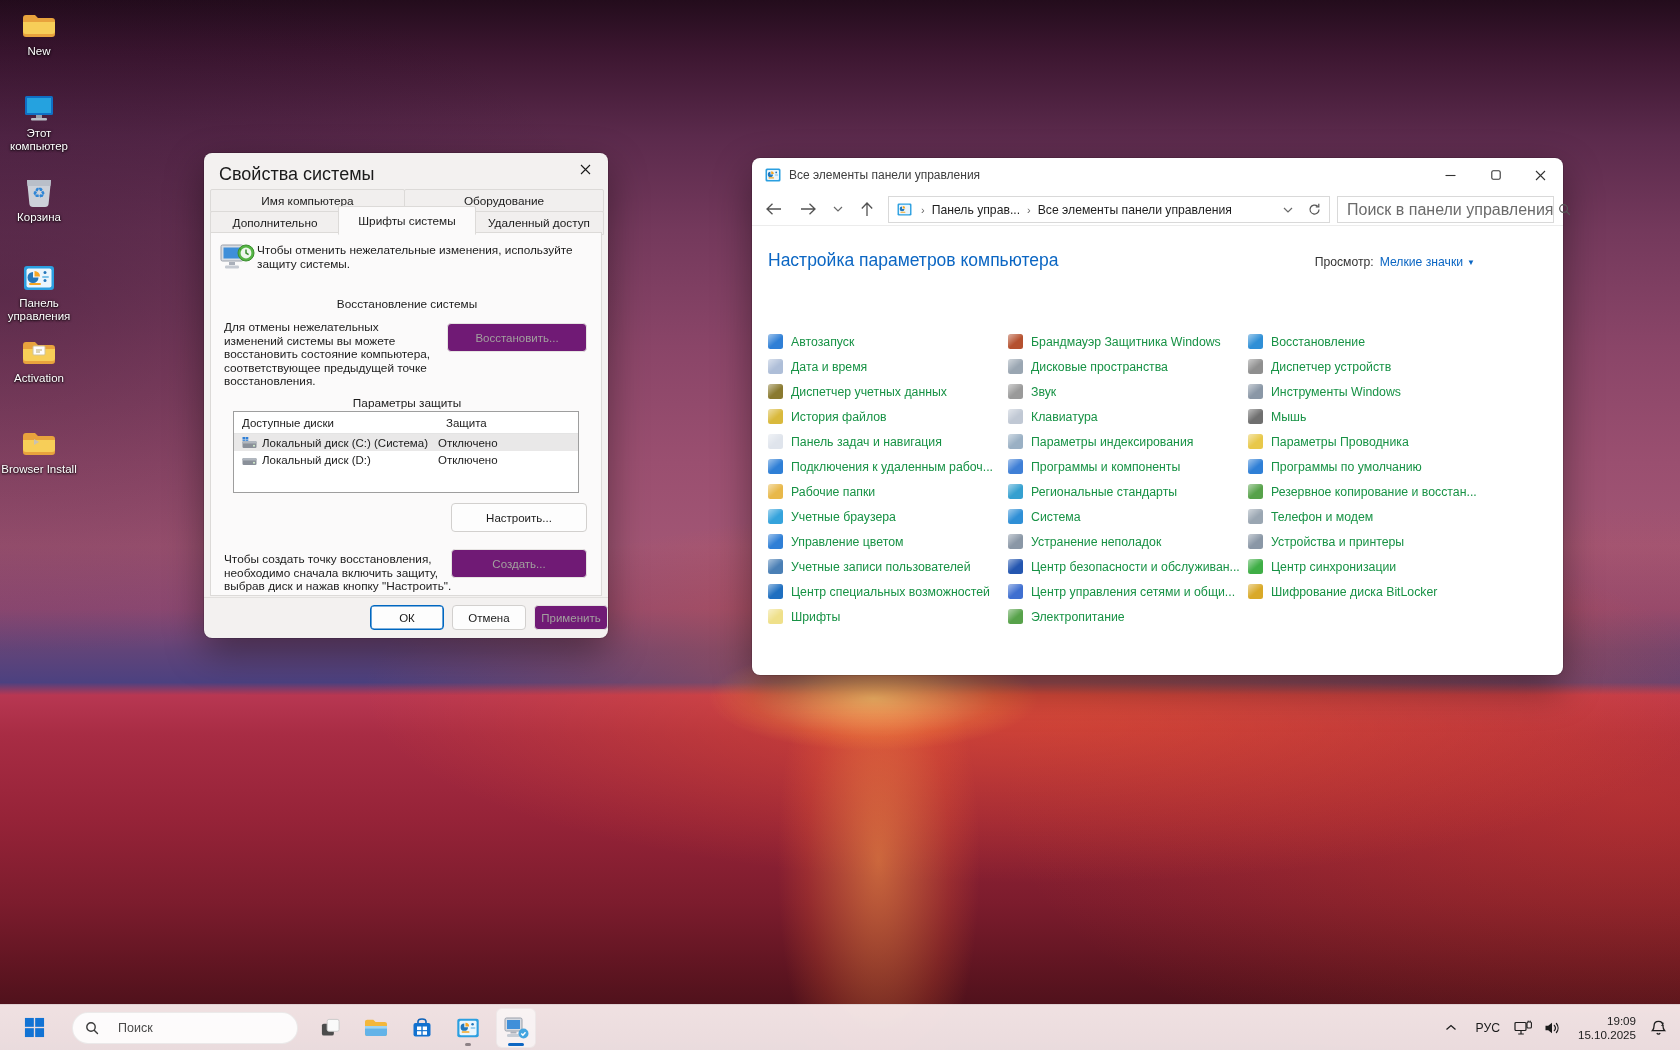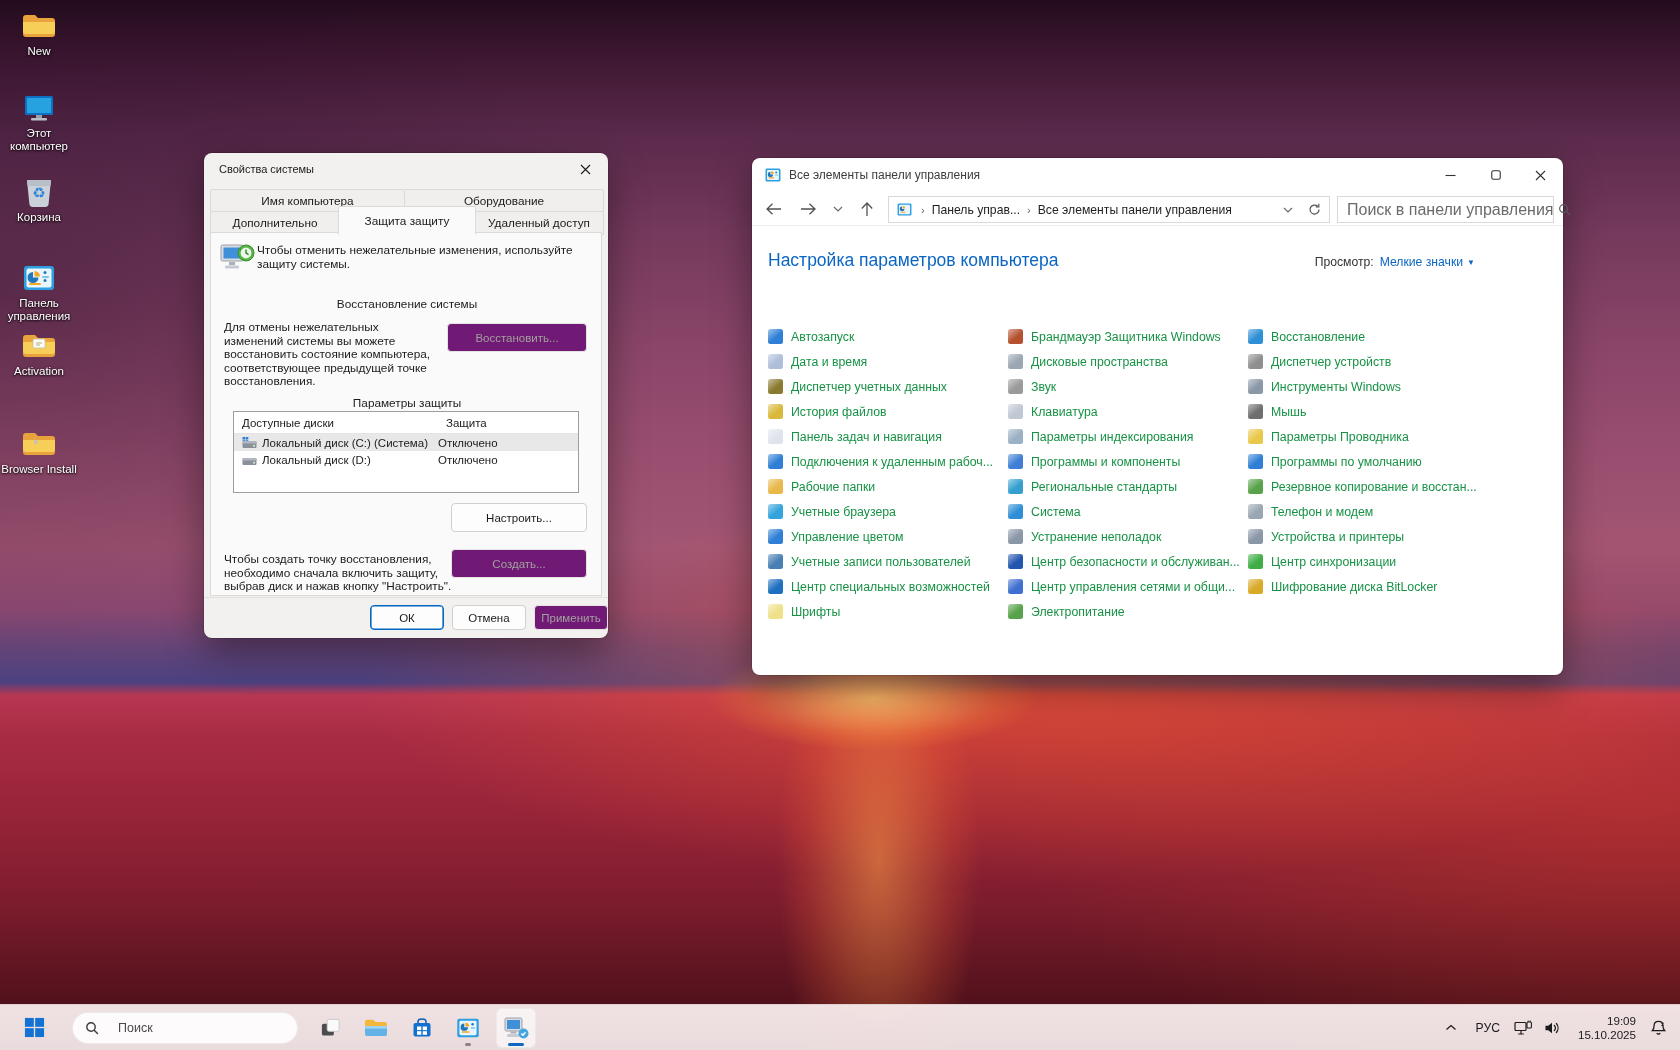--- a/index.html
+++ b/index.html
@@ -25,21 +25,21 @@
   
   .desk-item{position:absolute;left:0;width:78px;display:flex;flex-direction:column;align-items:center;cursor:default;}
   .desk-ico{width:36px;height:32px;display:flex;align-items:center;justify-content:center;position:relative;}
   .desk-label{margin-top:3px;font-size:11.5px;line-height:13px;color:#fff;text-align:center;
     text-shadow:0 1px 2px rgba(0,0,0,.85),0 0 3px rgba(0,0,0,.6);}
   .recycle-glyph{position:absolute;left:50%;top:52%;transform:translate(-50%,-50%);color:#2f86d6;font-size:15px;font-family:"DejaVu Sans",sans-serif;}
   
   .window{position:absolute;background:#fff;border-radius:8px;box-shadow:0 14px 38px rgba(0,0,0,.40),0 0 0 1px rgba(0,0,0,.12);}
   
   #sysprops{left:204px;top:153px;width:404px;height:485px;background:#f3f1f0;font-size:11.8px;color:#1b1b1b;}
-  #sysprops .titlebar{position:absolute;left:0;top:0;right:0;height:32px;display:flex;align-items:center;padding-left:15px;font-size:11px;}
+  #sysprops .titlebar{position:absolute;left:0;top:0;right:0;height:32px;display:flex;align-items:flex-end;padding-left:15px;font-size:18px;}
   #sysprops .close-x{position:absolute;right:8px;top:5px;width:30px;height:23px;display:flex;align-items:center;justify-content:center;border-radius:4px;}
   .tab{position:absolute;background:#f1efee;border:1px solid #dcdad8;display:flex;align-items:center;justify-content:center;font-size:11.8px;border-radius:2px 2px 0 0;}
   .tab.sel{background:#fbfafa;border-bottom:1px solid #fbfafa;z-index:3;}
   .tabpage{position:absolute;left:6px;top:79px;width:390px;height:362px;background:#fbfafa;border:1px solid #dcdad8;z-index:2;}
   .group{position:absolute;display:flex;align-items:center;width:372px;flex-direction:column;}
   .group .gline{flex:1;height:1px;background:#dcdad8;margin-left:7px;}
   .para{position:absolute;line-height:13.6px;}
   .win-btn{position:absolute;background:#fdfdfd;border:1px solid #d2d0ce;border-radius:4px;display:flex;align-items:center;justify-content:center;font-size:11.5px;color:#1b1b1b;}
   .win-btn.disabled{color:#a2a09e;background:#701a75;border-color:#e6e4e2;}
   .win-btn.accent{border:1px solid #0067c0;box-shadow:inset 0 0 0 .6px #0067c0;}
@@ -63,21 +63,21 @@
   .addrbar .chev-end{margin-left:auto;margin-right:8px;display:flex;}
   .refreshbox{position:absolute;left:547px;top:38px;width:30px;height:25px;border:1px solid #d9d9d9;border-left:none;display:flex;align-items:center;justify-content:center;background:#fff;}
   .searchbox{position:absolute;left:585px;top:38px;width:215px;height:25px;border:1px solid #d9d9d9;display:flex;align-items:center;background:#fff;}
   .searchbox input{border:none;outline:none;flex:1;font-size:16px;color:#701a75;padding:0 4px 0 9px;font-family:inherit;background:transparent;}
   .searchbox input::placeholder{color:#6b6b6b;opacity:1;}
   .cp-header{position:absolute;left:16px;top:92px;font-size:17.5px;color:#0b66c3;}
   .cp-view{position:absolute;right:88px;top:97px;font-size:12.2px;color:#333;display:flex;align-items:center;gap:6px;}
   .cp-view .vval{color:#0b66c3;display:flex;align-items:center;gap:4px;}
   .cp-view .varrow{font-size:8px;color:#0b66c3;}
   .cp-col{position:absolute;top:166px;width:236px;display:flex;flex-direction:column;}
-  .cp-item{height:25px;display:flex;align-items:center;gap:8px;cursor:pointer;}
+  .cp-item{height:25px;display:flex;align-items:flex-end;gap:8px;cursor:pointer;}
   .cp-ico{width:15px;height:15px;border-radius:2.5px;flex:0 0 15px;
     background-image:linear-gradient(140deg,rgba(255,255,255,.55),rgba(255,255,255,0) 55%);}
   .cp-label{font-size:12.3px;color:#179245;white-space:nowrap;}
   
   .taskbar{position:absolute;left:0;bottom:0;width:1680px;height:45px;
     background:linear-gradient(180deg,rgba(246,233,234,.96),rgba(241,227,229,.96));
     border-top:1px solid rgba(0,0,0,.05);display:flex;align-items:center;}
   .tb-btn{height:40px;display:flex;align-items:center;justify-content:center;border-radius:6px;position:relative;}
   .tb-search{margin-left:18px;width:200px;height:30px;background:rgba(255,255,255,.88);border:1px solid rgba(0,0,0,.07);
     border-radius:16px;display:flex;align-items:center;padding:0 12px;gap:17px;}
@@ -135,21 +135,21 @@
           <path d="M12 9a5.5 5.5 0 1 0 5.5 5.5L12 14.5z" fill="#2277bb"></path>
           <path d="M13.5 8a5.5 5.5 0 0 1 5.5 5.5h-5.5z" fill="#f5a623"></path>
           <circle cx="24" cy="9.5" r="1.5" fill="#2277bb"></circle>
           <rect x="21" y="13" width="7" height="2" rx="1" fill="#7fc4ea"></rect>
           <circle cx="24" cy="17.5" r="1.5" fill="#2277bb"></circle>
           <rect x="8" y="20" width="12" height="2" rx="1" fill="#f5a623"></rect>
         </svg>
       </div>
       <div class="desk-label">Панель управления</div>
     </div>
-    <div class="desk-item" style="top: 330px;">
+    <div class="desk-item" style="top: 337px;">
       <div class="desk-ico">
         <svg width="36" height="30" viewBox="0 0 36 30">
           <path d="M2 7c0-2 1-3 3-3h9l3 3h14c2 0 3 1 3 3v13c0 2-1 3-3 3H5c-2 0-3-1-3-3z" fill="#e8a33d"></path>
           <path d="M2 11h32v9c0 2-1 3-3 3H5c-2 0-3-1-3-3z" fill="#f7ce58"></path>
           <rect x="12" y="8" width="12" height="9" rx="1" fill="#fdfdfd" stroke="#d0c49a"></rect>
           <path d="M15 12h6M15 14h4" stroke="#b9a96e" stroke-width="1"></path>
         </svg>
       </div>
       <div class="desk-label">Activation</div>
     </div>
@@ -173,21 +173,21 @@
     <svg width="11" height="11" viewBox="0 0 11 11">
         <path d="M1 1l9 9M10 1l-9 9" stroke="#1b1b1b" stroke-width="1.1"></path>
       </svg>
   </div>
   <div id="tabs-row1">
       <div class="tab" style="left: 6px; width: 193px; top: 36px; height: 21px;">Имя компьютера</div>
       <div class="tab" style="left: 200px; width: 198px; top: 36px; height: 21px;">Оборудование</div>
     </div>
   <div id="tabs-row2">
       <div class="tab" style="left: 6px; width: 128px; top: 58px; height: 22px;">Дополнительно</div>
-      <div class="tab sel" style="left: 134px; width: 136px; top: 53px; height: 27px;">Защита защиту</div>
+      <div class="tab sel" style="left: 134px; width: 136px; top: 53px; height: 27px;">Шрифты системы</div>
       <div class="tab" style="left: 270px; width: 128px; top: 58px; height: 22px;">Удаленный доступ</div>
     </div>
 
   <div class="tabpage">
     <div style="position:absolute;left:8px;top:8px;">
       <svg width="38" height="36" viewBox="0 0 38 36">
         <rect x="2" y="4" width="22" height="16" rx="1.5" fill="#d9dde3" stroke="#9aa0aa"></rect>
         <rect x="4.5" y="6.5" width="17" height="11" fill="#3f8fd9"></rect>
         <rect x="10" y="21" width="6" height="3" fill="#aab0ba"></rect>
         <rect x="6" y="24.5" width="14" height="3" rx="1.2" fill="#c5cad2"></rect>

